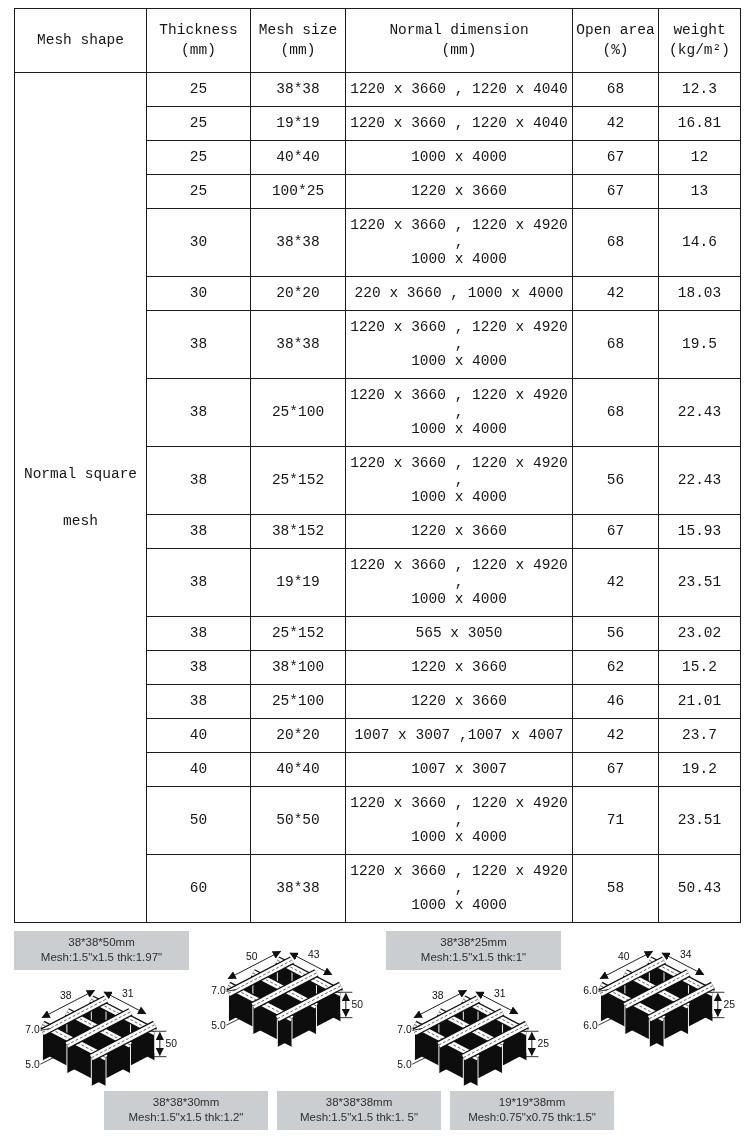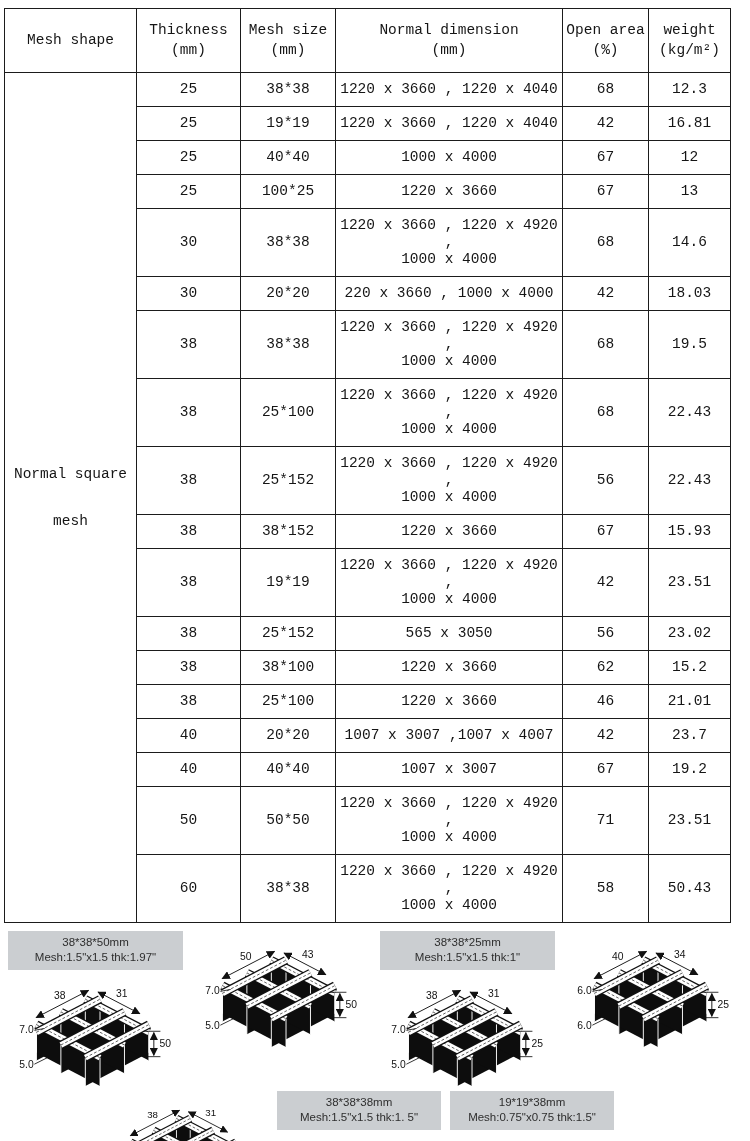--- a/index.html
+++ b/index.html
@@ -1,31 +1,31 @@
 <!DOCTYPE html>
 <html><head>
 <meta charset="utf-8">
 <style>
   html,body{margin:0;padding:0;background:#fff;}
   body{width:750px;font-family:"Liberation Mono","DejaVu Sans Mono",monospace;color:#151515;}
   .page{width:750px;padding-top:8px;}
 
   
-  table.spec-table{border-collapse:collapse;margin-left:4px;width:726px;table-layout:fixed;}
+  table.spec-table{border-collapse:collapse;margin-left:14px;width:726px;table-layout:fixed;}
   .spec-table th,.spec-table td{border:1.5px solid #1b1b1b;text-align:center;font-weight:normal;vertical-align:middle;}
   .spec-table th{font-size:14.5px;padding:12px 2px;line-height:19px;}
   .spec-table td{font-size:14.5px;padding:8px 2px;line-height:17px;}
   .h-unit{margin-top:1px;}
   .cell-panel{white-space:pre-line;}
   .shape-cell{font-size:14.5px;}
   .shape-line2{margin-top:30px;text-align:center;}
 
   
   .diagrams-row{display:flex;margin-top:8px;}
-  .row1{padding-left:8px;gap:11px;}
+  .row1{padding-left:14px;gap:11px;}
   .row2{margin-left:104px;gap:9px;margin-top:2px;}
   .card{width:175px;}
   .row2 .card{width:164px;}
   .strip{background:#cbced1;padding:4px 2px 5px 2px;text-align:center;
          font-family:"Liberation Sans",sans-serif;font-size:11.5px;color:#2e2e2e;line-height:1.32;}
   .fig{margin-top:2px;}
   .fig svg{display:block;width:100%;height:auto;}
 </style>
 </head>
 <body>
@@ -451,20 +451,24 @@
             <line x1="144.0" y1="90.0" x2="162.0" y2="90.0" stroke="#111" stroke-width="0.9"></line>
             <line x1="155.0" y1="64.5" x2="155.0" y2="88.5" stroke="#111" stroke-width="1" marker-start="url(#ah3)" marker-end="url(#ah3)"></line>
             <text x="161.0" y="80.0" font-size="11" fill="#111" text-anchor="start" font-family="Liberation Sans, sans-serif">25</text>
           </svg>
         </div>
     </div>
   </div>
 
   <div class="diagrams-row row2">
     <div class="card">
+      <div class="strip">
+        <div class="strip-title">38*38*30mm</div>
+        <div class="strip-sub">Mesh:1.5"x1.5 thk:1.2"</div>
+      </div>
       <div class="fig">
           <svg viewBox="0 0 186 124" xmlns="http://www.w3.org/2000/svg">
             <defs>
               <marker id="ah4" viewBox="0 0 10 10" refX="9" refY="5" markerWidth="9" markerHeight="9" markerUnits="userSpaceOnUse" orient="auto-start-reverse">
                 <path d="M0,0L10,5L0,10z" fill="#111"></path>
               </marker>
             </defs>
             <polygon points="30.2,64.1 97.8,28.9 97.8,58.9 30.2,94.1" fill="#0d0d0d"></polygon>
             <polygon points="56.2,77.6 123.8,42.4 123.8,72.4 56.2,107.6" fill="#0d0d0d"></polygon>
             <polygon points="82.2,91.1 149.8,55.9 149.8,85.9 82.2,121.1" fill="#0d0d0d"></polygon>

